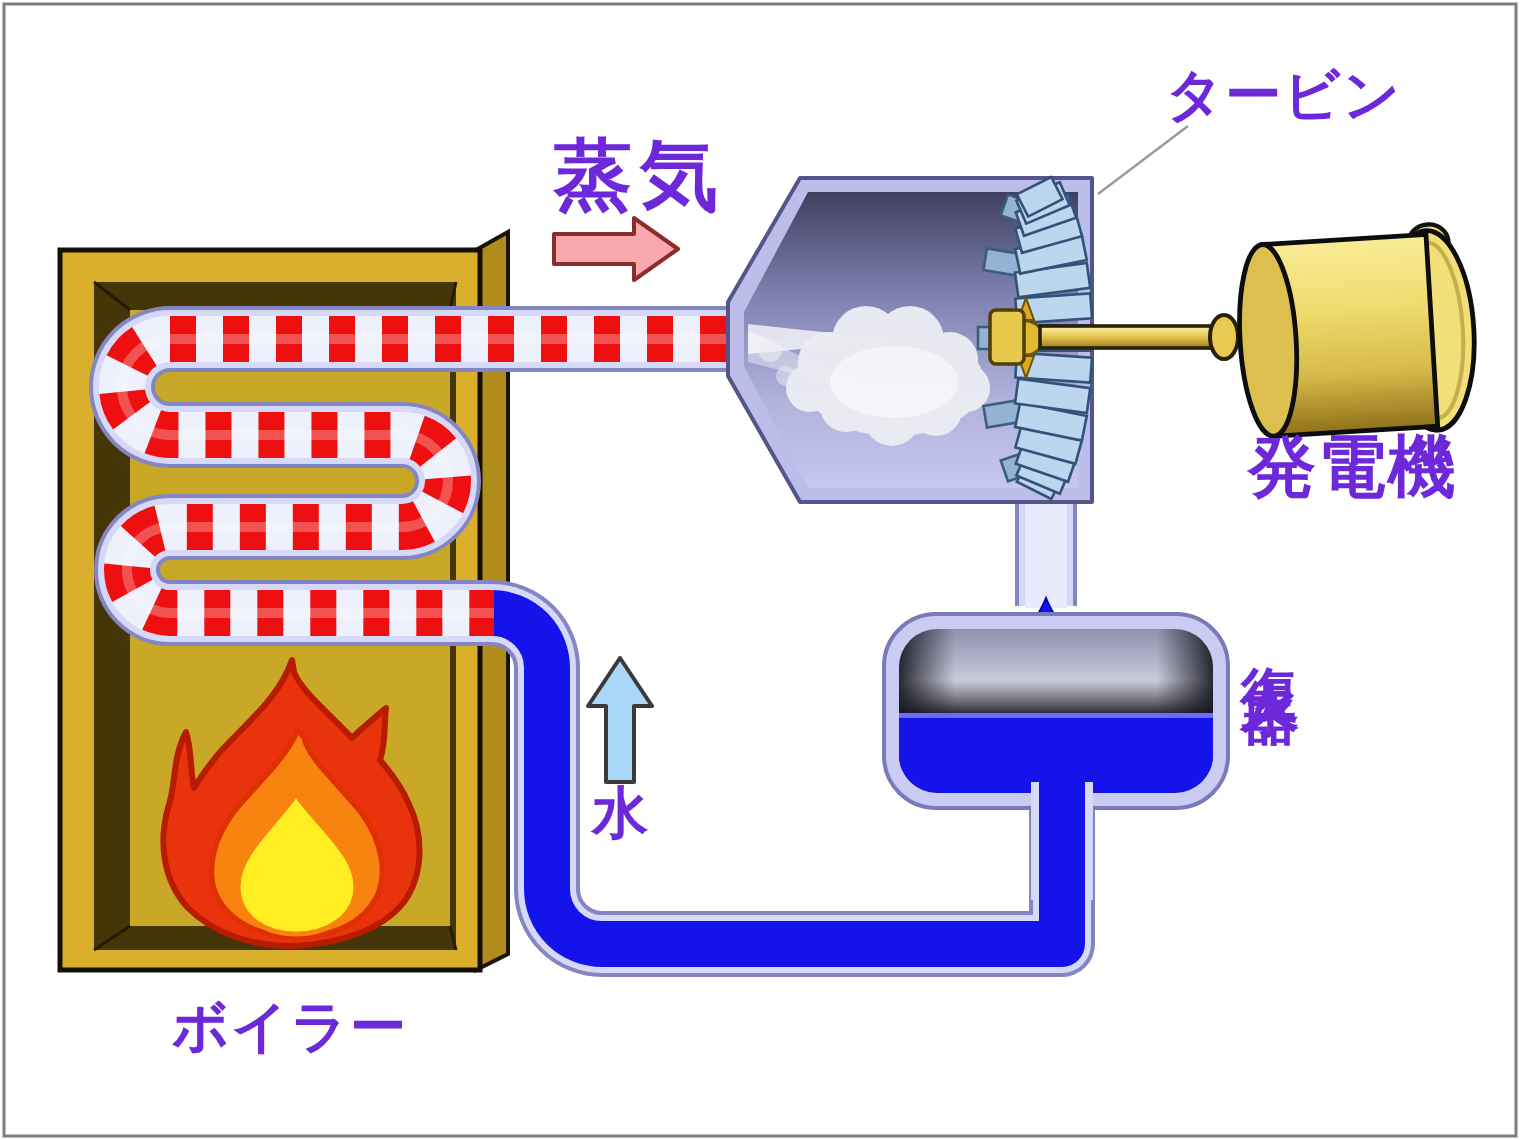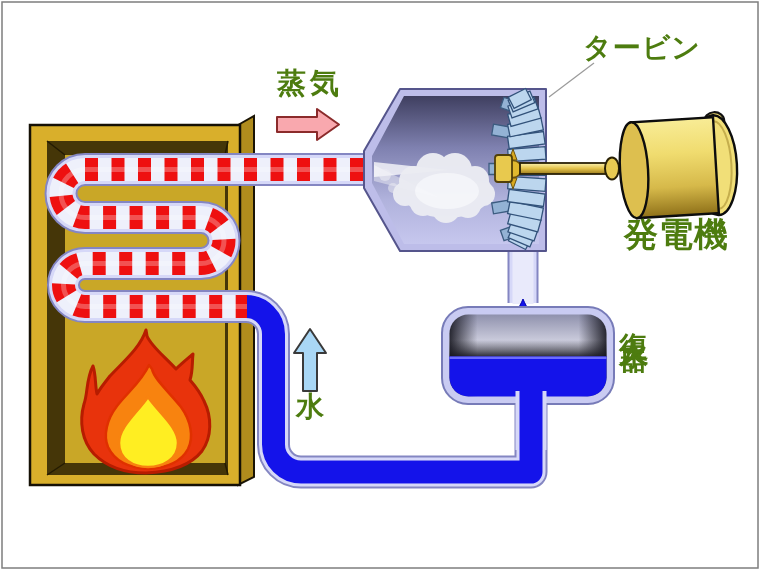--- a/index.html
+++ b/index.html
@@ -1,21 +1,21 @@
 <!DOCTYPE html>
 <html><head>
 <meta charset="utf-8">
 <style>
   html,body{margin:0;padding:0;background:#fff;}
   #stage{position:relative;width:760px;height:570px;background:#ffffff;overflow:hidden;
          font-family:"Liberation Sans", sans-serif;}
   #stage svg{position:absolute;left:0;top:0;}
-  .label{position:absolute;color:#4d7c0f;font-weight:600;white-space:nowrap;
+  .label{position:absolute;color:#6d28d9;font-weight:600;white-space:nowrap;
          font-family:"Liberation Sans", sans-serif; line-height:1.08;}
-  .lbl-steam{left:277px;top:68px;font-size:29px;letter-spacing:4px;}
+  .lbl-steam{left:277px;top:68px;font-size:39px;letter-spacing:4px;}
   .lbl-turbine{left:583px;top:33px;font-size:28px;letter-spacing:1px;}
   .lbl-generator{left:624px;top:216px;font-size:34px;letter-spacing:1px;}
   .lbl-condenser{left:618px;top:310px;font-size:29px;letter-spacing:6px;
                  writing-mode:vertical-rl;text-orientation:upright;}
   .lbl-water{left:296px;top:392px;font-size:28px;}
   .lbl-boiler{left:86px;top:499px;font-size:28px;letter-spacing:1px;}
 </style>
 </head>
 <body>
 
@@ -185,13 +185,14 @@
   <polygon points="303,391 303,353 294,353 310,329 326,353 317,353 317,391" stroke="#3a3a3a" stroke-width="2" stroke-linejoin="round" fill="#a9d7f5"></polygon>
 
   <rect x="2" y="2" width="756" height="566" fill="none" stroke="#7e7e7e" stroke-width="1.5"></rect>
 </svg>
 
 <div class="label lbl-steam">蒸気</div>
 <div class="label lbl-turbine">タービン</div>
 <div class="label lbl-generator">発電機</div>
 <div class="label lbl-condenser">復水器</div>
 <div class="label lbl-water">水</div>
+<div class="label lbl-boiler">ボイラー</div>
 </div>
 
 </body></html>

